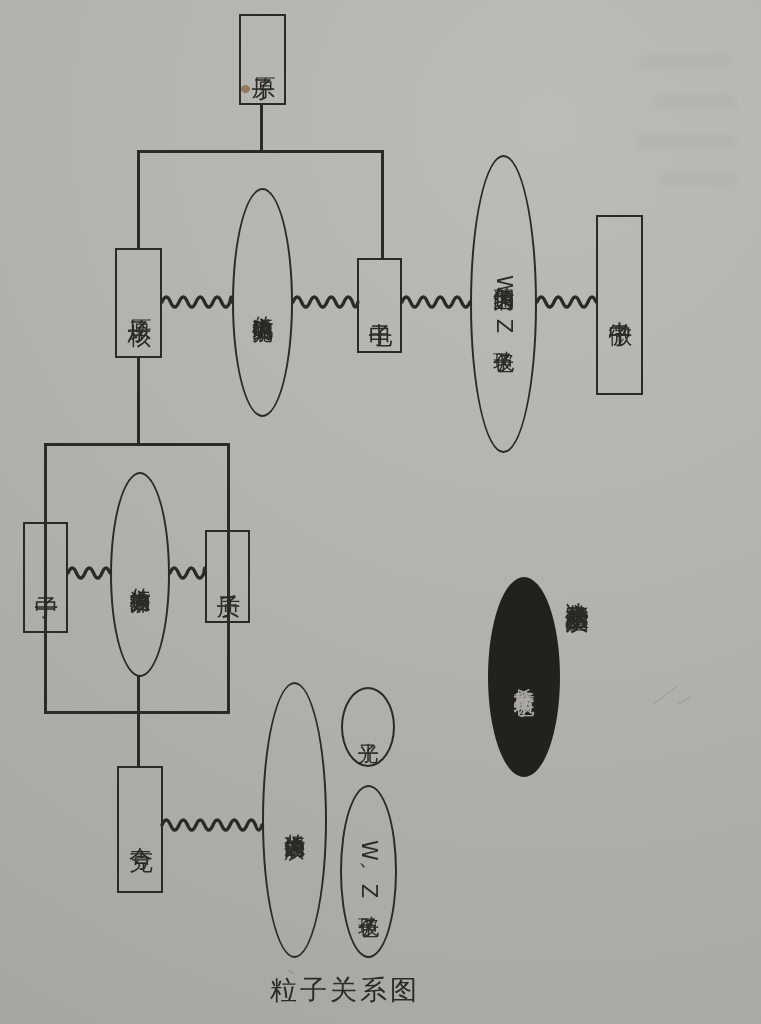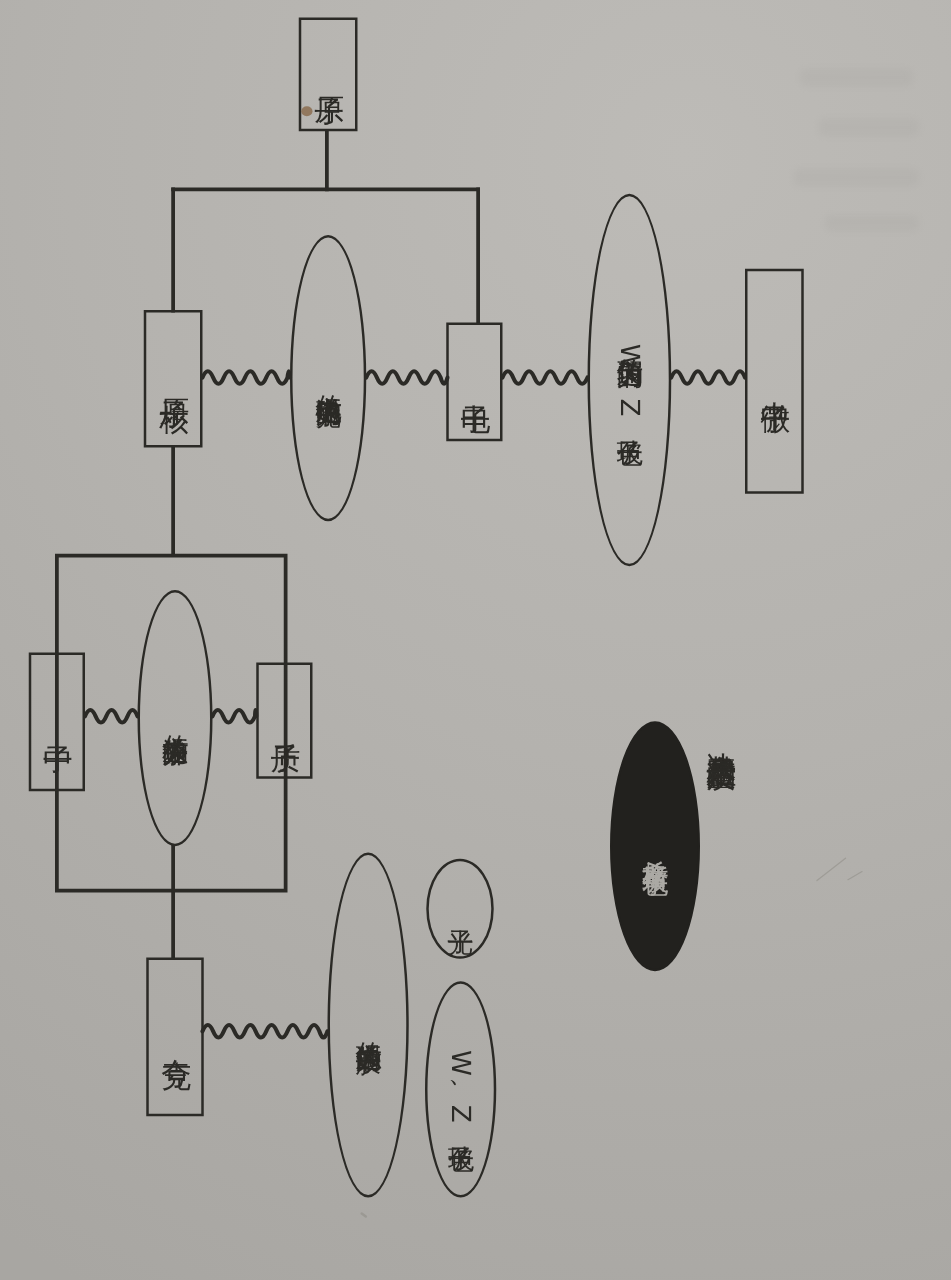--- a/index.html
+++ b/index.html
@@ -162,14 +162,15 @@
 
   <div class="ellipse filled" style="left:488px;top:577px;width:72px;height:200px;">
     <span class="vtext f-ell" style="letter-spacing:2px;">希格斯玻色子</span>
   </div>
   <div class="vtext f-note" style="position:absolute;left:563px;top:583px;height:206px;">决定基本粒子的质量</div>
 
   <div class="scratch" style="left:650px;top:695px;width:30px;height:1px;transform:rotate(-38deg);"></div>
   <div class="scratch" style="left:677px;top:700px;width:14px;height:1px;transform:rotate(-30deg);"></div>
   <div class="scratch" style="left:288px;top:971px;width:6px;height:2px;transform:rotate(35deg);"></div>
 
+  <div class="caption">粒子关系图</div>
 
 </div>
 
 </body></html>

